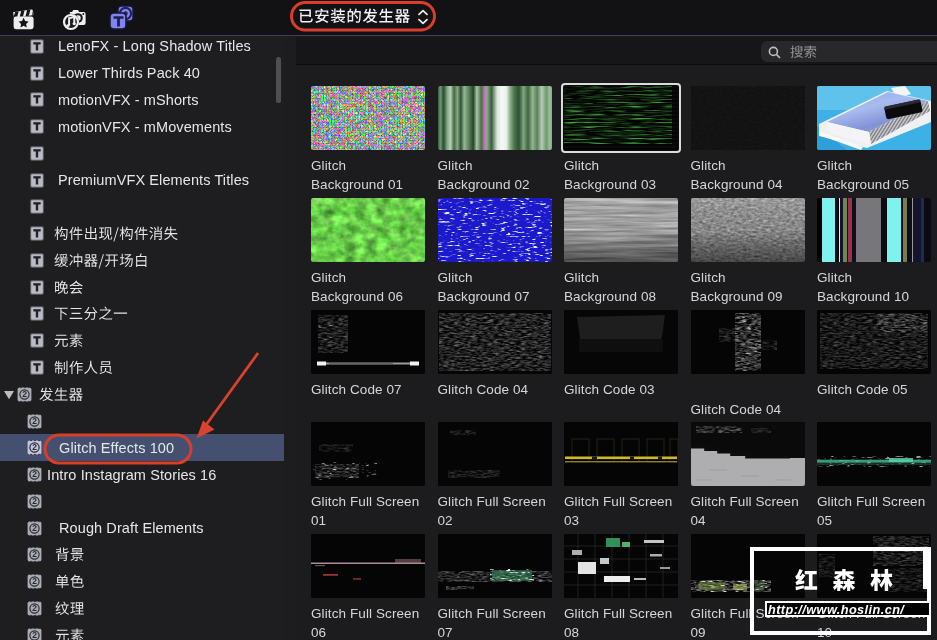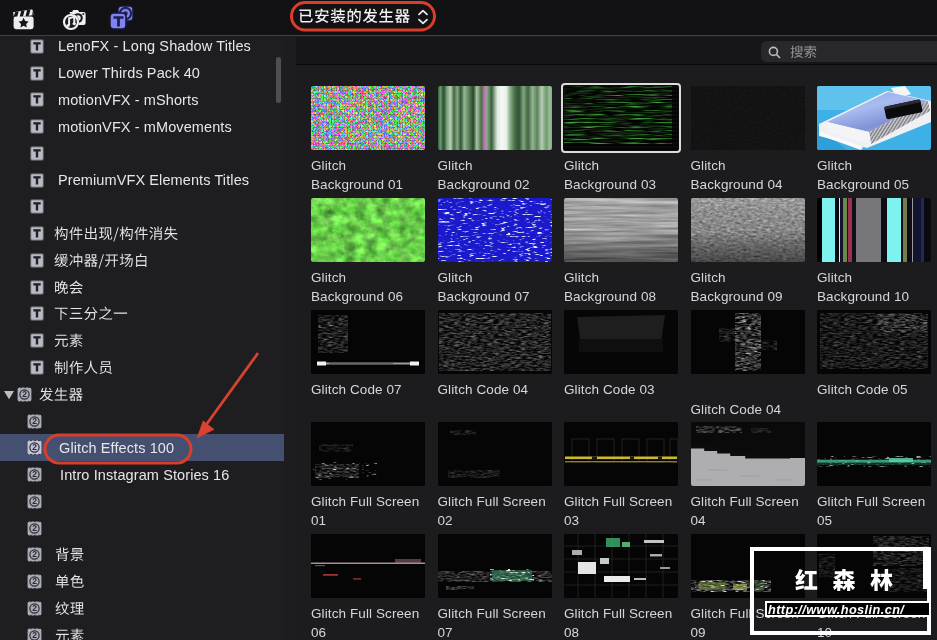--- a/index.html
+++ b/index.html
@@ -181,34 +181,37 @@
 <div class="srow" style="top:397.2px">
       <div class="txt" style="margin-left:55px">Glitch Effects 100</div>
     </div>
 <svg class="abs" style="left:27px;top:430.0px" width="15" height="15" viewBox="0 0 15 15">
 <rect x="0.6" y="0.6" width="13.8" height="13.8" rx="2" fill="#aaacb6"></rect>
 <path d="M3 0.6 h2 M7 0.6 h2 M11 0.6 h2 M3 14.4 h2 M7 14.4 h2 M11 14.4 h2" stroke="#3a3a42" stroke-width="1"></path>
 <circle cx="7.5" cy="7.5" r="4.6" fill="none" stroke="#2c2c34" stroke-width="1.2"></circle>
 <text x="7.5" y="10.4" font-size="8.5" font-weight="bold" font-family="Liberation Sans" fill="#2c2c34" text-anchor="middle">2</text>
 </svg>
 <div class="srow" style="top:424.0px">
-      <div class="txt" style="margin-left:56px">Intro Instagram Stories 16</div>
+      <div class="txt" style="margin-left:43px">Intro Instagram Stories 16</div>
     </div>
 <svg class="abs" style="left:27px;top:456.8px" width="15" height="15" viewBox="0 0 15 15">
 <rect x="0.6" y="0.6" width="13.8" height="13.8" rx="2" fill="#aaacb6"></rect>
 <path d="M3 0.6 h2 M7 0.6 h2 M11 0.6 h2 M3 14.4 h2 M7 14.4 h2 M11 14.4 h2" stroke="#3a3a42" stroke-width="1"></path>
 <circle cx="7.5" cy="7.5" r="4.6" fill="none" stroke="#2c2c34" stroke-width="1.2"></circle>
 <text x="7.5" y="10.4" font-size="8.5" font-weight="bold" font-family="Liberation Sans" fill="#2c2c34" text-anchor="middle">2</text>
 </svg>
 <svg class="abs" style="left:27px;top:483.6px" width="15" height="15" viewBox="0 0 15 15">
 <rect x="0.6" y="0.6" width="13.8" height="13.8" rx="2" fill="#aaacb6"></rect>
 <path d="M3 0.6 h2 M7 0.6 h2 M11 0.6 h2 M3 14.4 h2 M7 14.4 h2 M11 14.4 h2" stroke="#3a3a42" stroke-width="1"></path>
 <circle cx="7.5" cy="7.5" r="4.6" fill="none" stroke="#2c2c34" stroke-width="1.2"></circle>
 <text x="7.5" y="10.4" font-size="8.5" font-weight="bold" font-family="Liberation Sans" fill="#2c2c34" text-anchor="middle">2</text>
 </svg>
+<div class="srow" style="top:477.6px">
+      <div class="txt" style="margin-left:55px">Rough Draft Elements</div>
+    </div>
 <svg class="abs" style="left:27px;top:510.3px" width="15" height="15" viewBox="0 0 15 15">
 <rect x="0.6" y="0.6" width="13.8" height="13.8" rx="2" fill="#aaacb6"></rect>
 <path d="M3 0.6 h2 M7 0.6 h2 M11 0.6 h2 M3 14.4 h2 M7 14.4 h2 M11 14.4 h2" stroke="#3a3a42" stroke-width="1"></path>
 <circle cx="7.5" cy="7.5" r="4.6" fill="none" stroke="#2c2c34" stroke-width="1.2"></circle>
 <text x="7.5" y="10.4" font-size="8.5" font-weight="bold" font-family="Liberation Sans" fill="#2c2c34" text-anchor="middle">2</text>
 </svg>
 <div style="position:absolute;left:55px;top:509.3px;width:29.3px;height:18.1px"><svg width="29.3" height="18.1" viewBox="0 -13.8 29.3 18.1" preserveAspectRatio="none" style="overflow:visible">
         <path d="M10.7 -5.5V-4.2H4.0V-5.5ZM2.9 -6.3V1.2H4.0V-1.3H10.7V-0.1C10.7 0.1 10.6 0.2 10.3 0.2C10.1 0.2 9.3 0.2 8.4 0.2C8.6 0.5 8.7 0.9 8.8 1.2C9.9 1.2 10.7 1.2 11.2 1.0C11.6 0.8 11.8 0.6 11.8 -0.0V-6.3ZM4.0 -3.5H10.7V-2.1H4.0ZM4.8 -12.2V-10.9H1.1V-10.0H4.8V-8.7C3.3 -8.5 1.8 -8.2 0.8 -8.1L1.0 -7.1L4.8 -7.9V-6.8H5.9V-12.2ZM8.0 -12.2V-8.4C8.0 -7.2 8.3 -6.9 9.7 -6.9C10.0 -6.9 11.9 -6.9 12.2 -6.9C13.3 -6.9 13.6 -7.3 13.7 -8.7C13.4 -8.8 13.0 -8.9 12.7 -9.1C12.7 -8.0 12.6 -7.9 12.1 -7.9C11.7 -7.9 10.1 -7.9 9.8 -7.9C9.2 -7.9 9.1 -7.9 9.1 -8.4V-9.5C10.5 -9.8 12.0 -10.3 13.1 -10.7L12.4 -11.5C11.6 -11.1 10.3 -10.7 9.1 -10.4V-12.2Z M18.3 -9.3H25.7V-8.4H18.3ZM18.3 -10.9H25.7V-10.0H18.3ZM18.6 -4.2H25.5V-2.8H18.6ZM23.8 -1.0C25.2 -0.4 26.8 0.4 27.7 1.0L28.4 0.2C27.5 -0.3 25.8 -1.1 24.5 -1.6ZM19.0 -1.7C18.1 -1.0 16.7 -0.3 15.4 0.1C15.7 0.3 16.1 0.7 16.2 0.9C17.5 0.4 19.0 -0.4 20.0 -1.2ZM21.1 -7.3C21.2 -7.1 21.4 -6.9 21.5 -6.7H15.6V-5.8H28.4V-6.7H22.7C22.5 -7.0 22.3 -7.3 22.1 -7.6H26.8V-11.7H17.3V-7.6H21.9ZM17.6 -5.0V-2.0H21.5V0.1C21.5 0.2 21.5 0.3 21.3 0.3C21.0 0.3 20.3 0.3 19.6 0.3C19.7 0.5 19.9 0.9 19.9 1.2C20.9 1.2 21.6 1.2 22.0 1.0C22.5 0.9 22.6 0.7 22.6 0.1V-2.0H26.6V-5.0Z" fill="#e6e6e8" fill-opacity="1.0"></path>
       </svg></div>
 <svg class="abs" style="left:27px;top:537.1px" width="15" height="15" viewBox="0 0 15 15">

